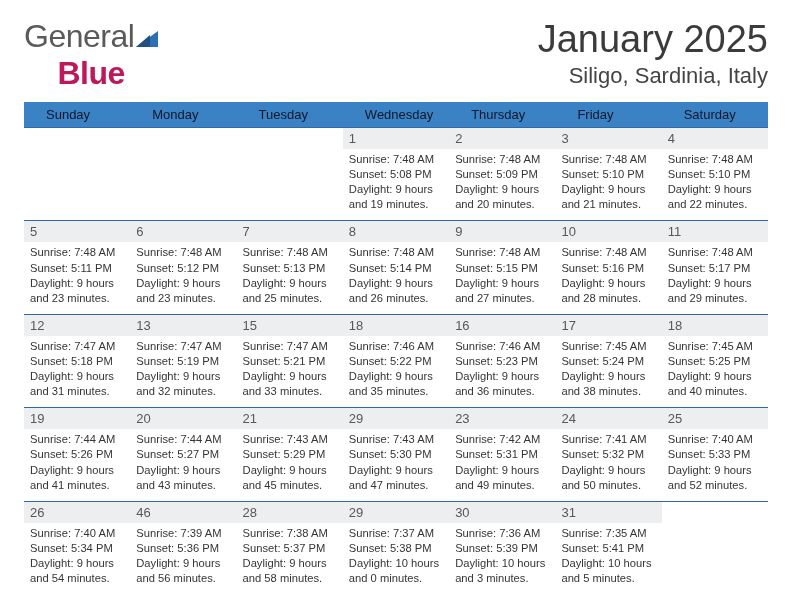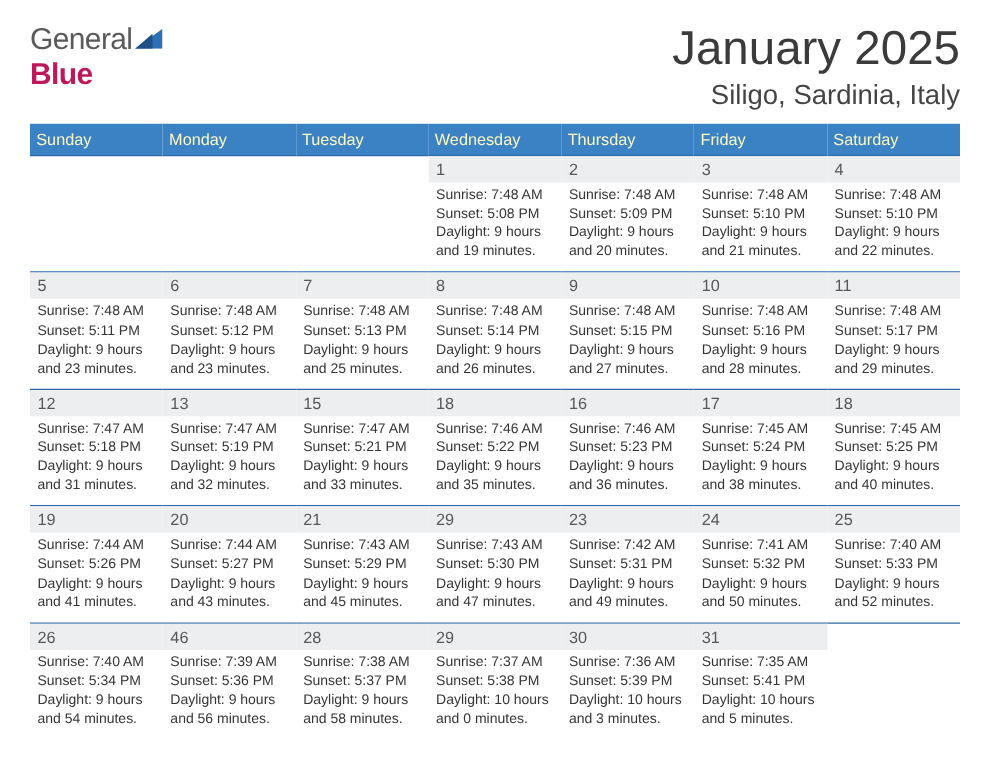--- a/index.html
+++ b/index.html
@@ -12,38 +12,38 @@
     color: #333;
   }
   .page { padding: 18px 24px 10px 24px; }
   .header {
     display: flex;
     justify-content: space-between;
     align-items: flex-start;
     margin-bottom: 10px;
   }
   .logo { display: flex; align-items: center; gap: 2px; }
-  .logo-text { font-size: 24px; font-weight: 400; color: #5a5a5a; letter-spacing: -0.5px; }
+  .logo-text { font-size: 32px; font-weight: 400; color: #5a5a5a; letter-spacing: -0.5px; text-align: center; }
   .logo-text .blue { color: #be185d; font-weight: 700; }
   .logo-tri { display: inline-block; margin-left: 2px; }
   .title-block { text-align: right; }
   .month-title { font-size: 38px; color: #3b3b3b; font-weight: 400; }
   .location { font-size: 22px; color: #444; margin-top: 2px; }
   .cal {
     width: 100%;
     border-collapse: collapse;
     table-layout: fixed;
   }
   .dayhdr th {
     background: #3a82c4;
-    color: #fef9c3;
+    color: #0f172a;
     font-weight: 400;
     font-size: 13px;
     text-align: left;
-    padding: 5px 5px;
+    padding: 5px 22px;
   }
   .week td {
     vertical-align: top;
     padding: 0;
     border: none;
   }
   .cell {
     border-top: 1px solid #2f6aa8;
     padding: 0;
     min-height: 88px;

